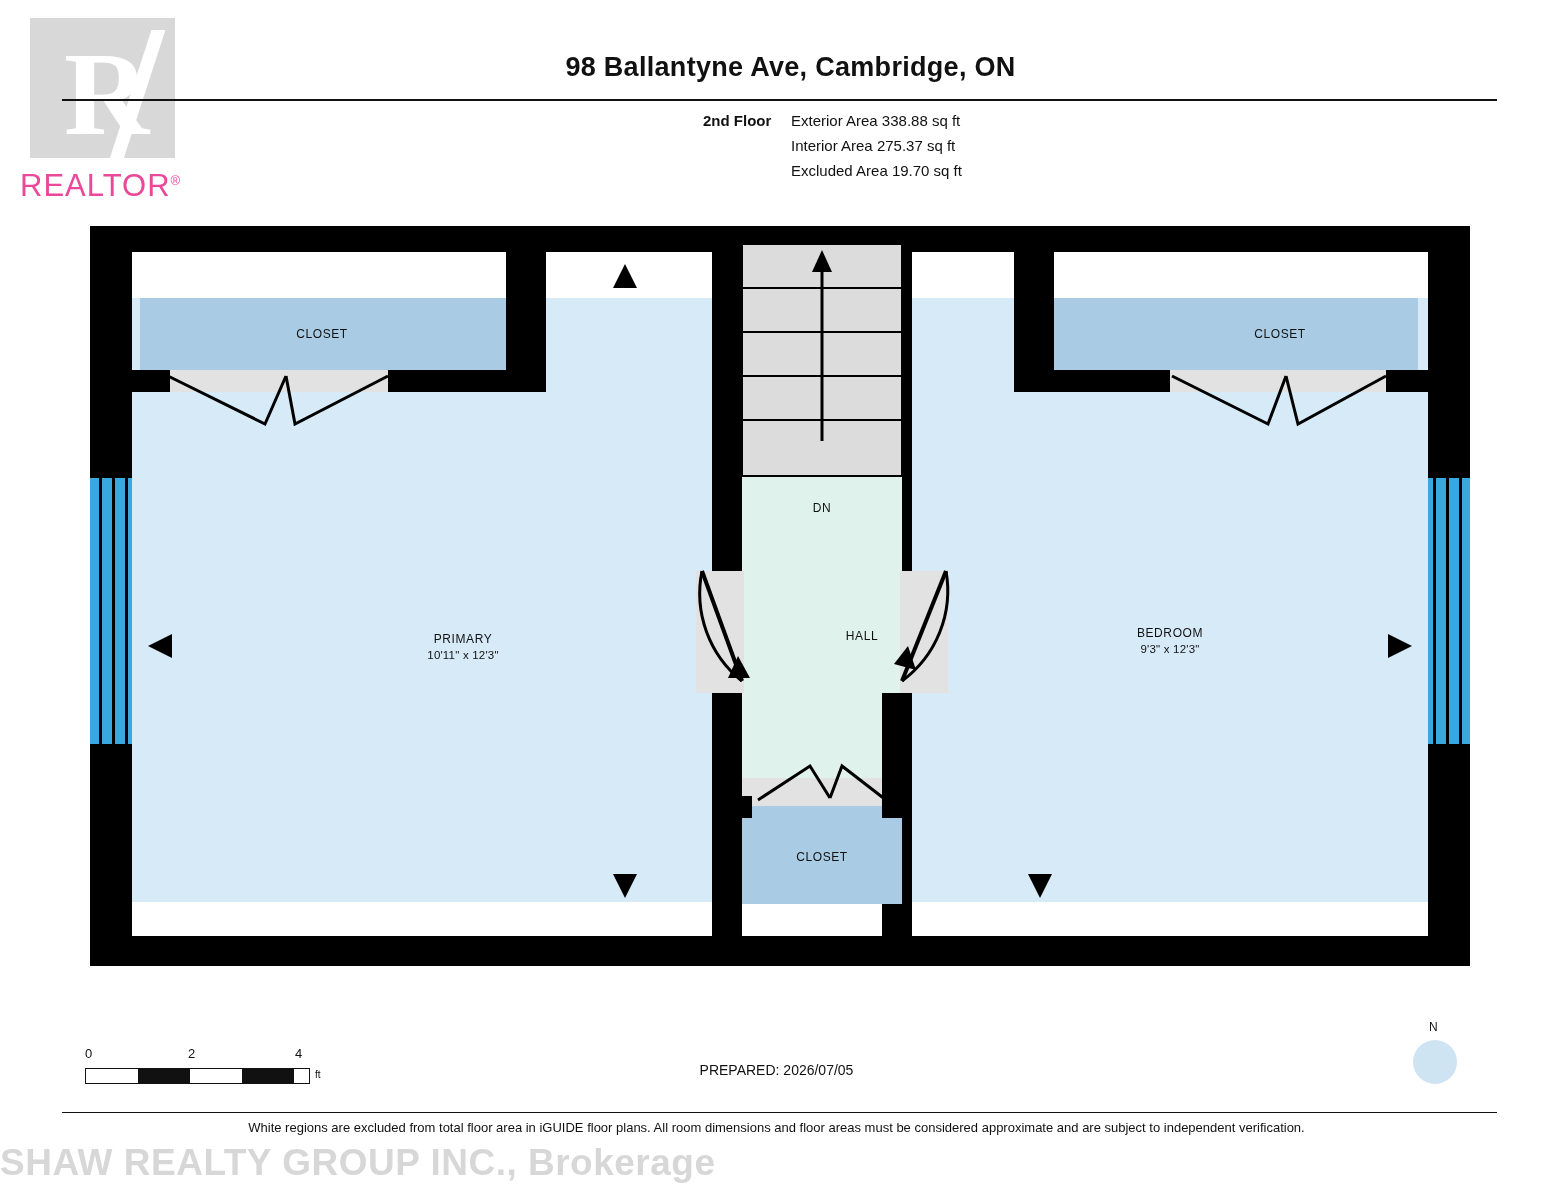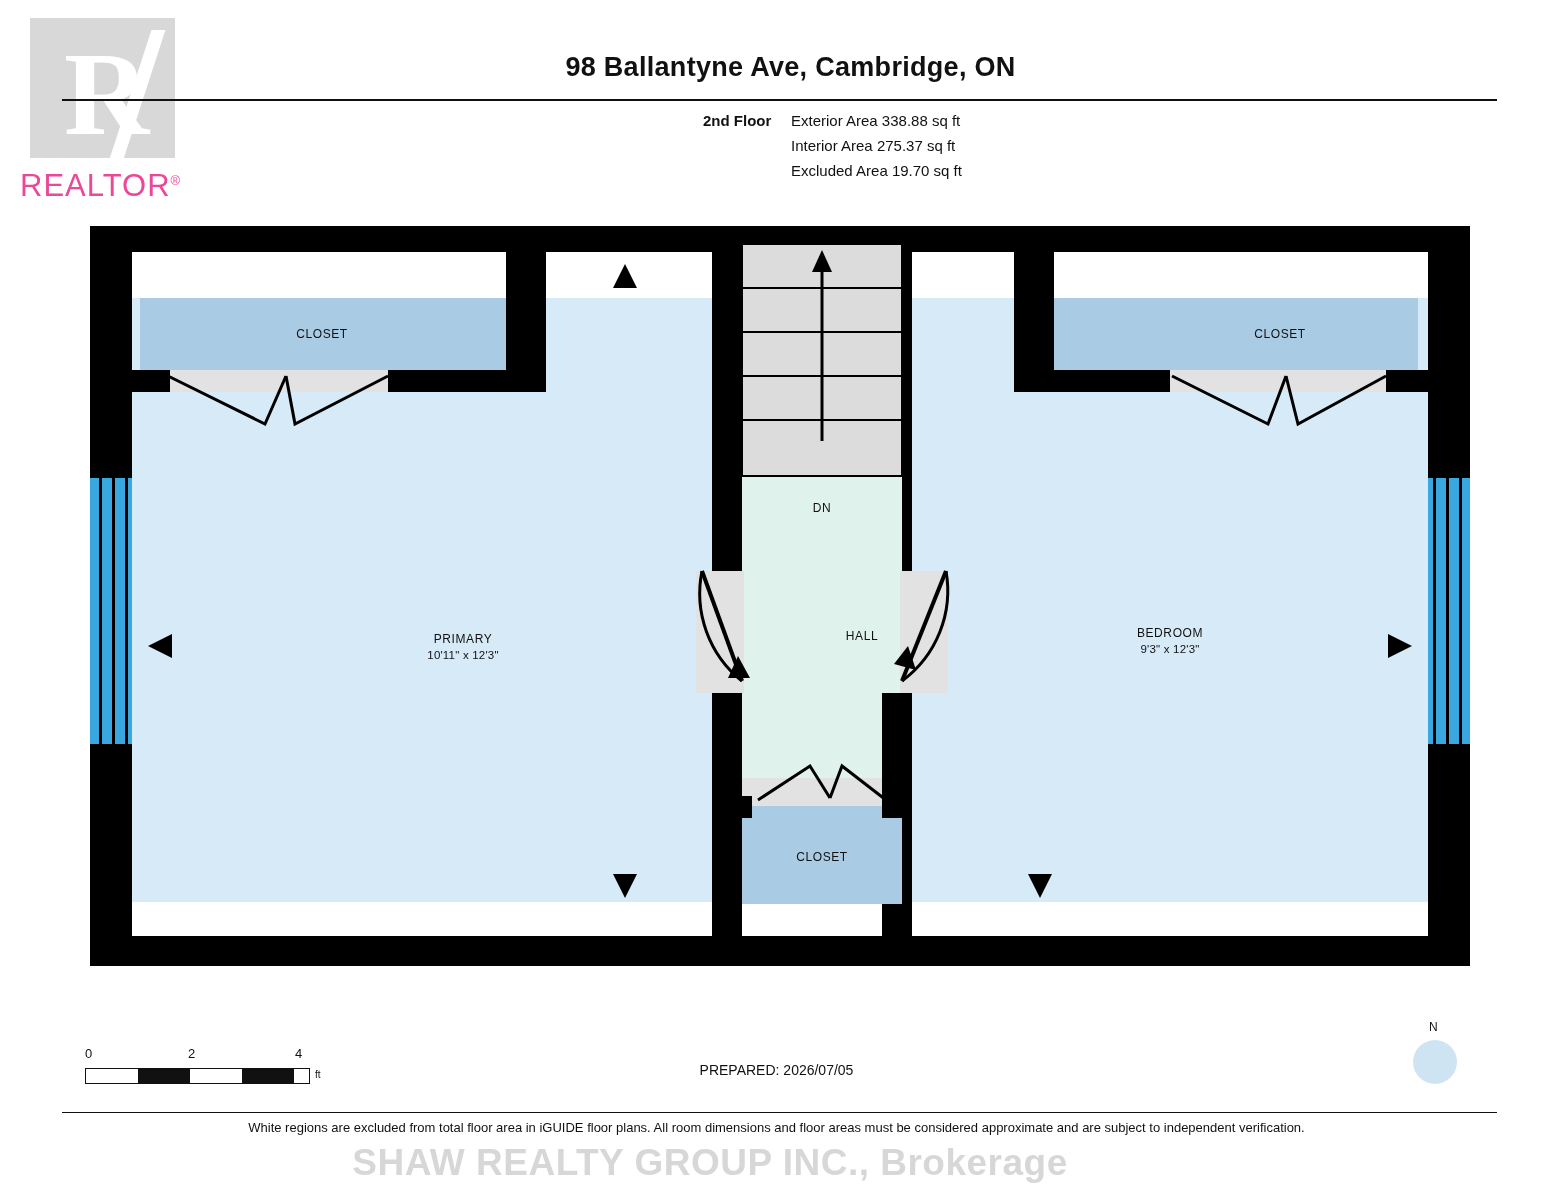--- a/index.html
+++ b/index.html
@@ -48,21 +48,21 @@
 
   #prepared{position:absolute;left:0;top:1062px;width:1553px;text-align:center;font-size:14px;}
 
   #compass{position:absolute;left:1405px;top:1032px;width:60px;height:60px;}
   #compass .circle{position:absolute;left:8px;top:8px;width:44px;height:44px;border-radius:50%;background:#cfe4f2;}
   #compass .n-label{position:absolute;left:24px;top:-12px;font-size:12px;}
 
   #disclaimer-rule{position:absolute;left:62px;top:1112px;width:1435px;height:1px;background:#111;}
   #disclaimer{position:absolute;left:0;top:1120px;width:1553px;text-align:center;font-size:13px;color:#111;}
 
-  #watermark{position:absolute;left:0;top:1142px;width:1420px;text-align:center;font-size:37px;color:rgba(150,150,150,.38);font-weight:bold;letter-spacing:.5px;}
+  #watermark{position:absolute;left:0;top:1142px;width:1420px;font-size:37px;color:rgba(150,150,150,.38);font-weight:bold;letter-spacing:.5px;}
 </style>
 </head>
 <body>
 
 <div id="realtor-logo">
   <div class="rbox">
     <span class="rletter">R</span>
     <span class="rslash"></span>
   </div>
   <div class="rword"><span>REALTOR</span><span class="rreg">®</span></div>

